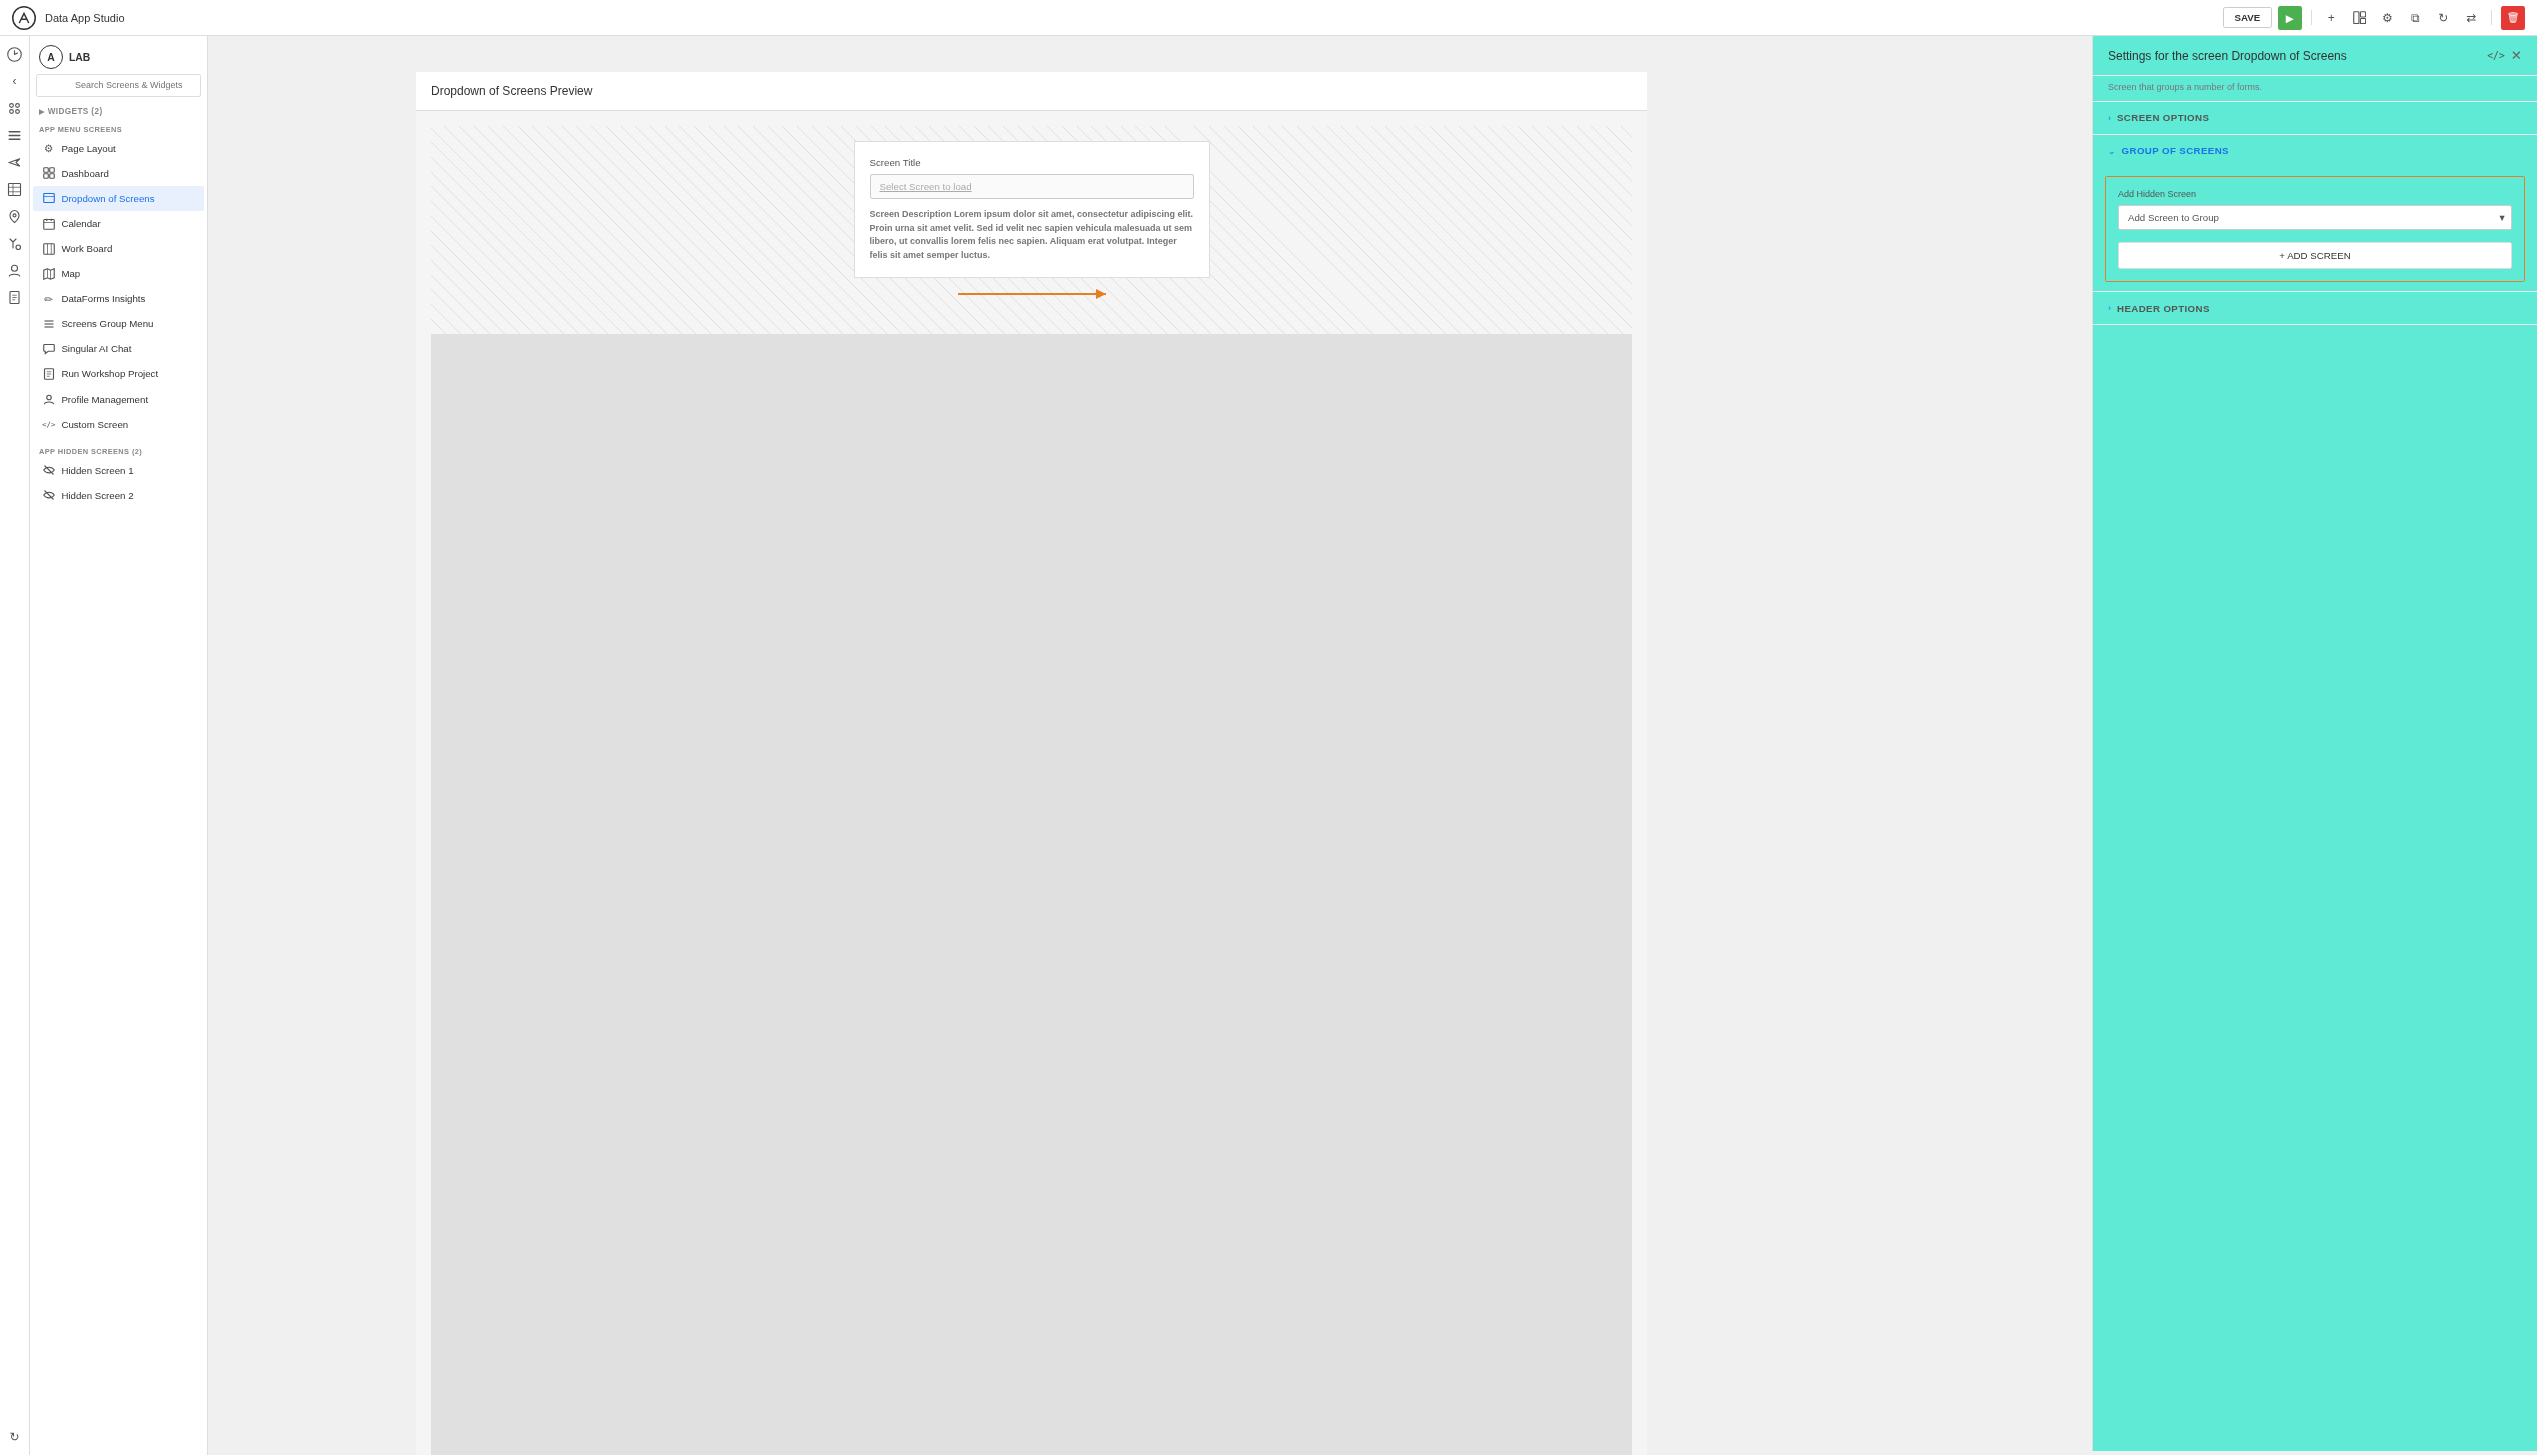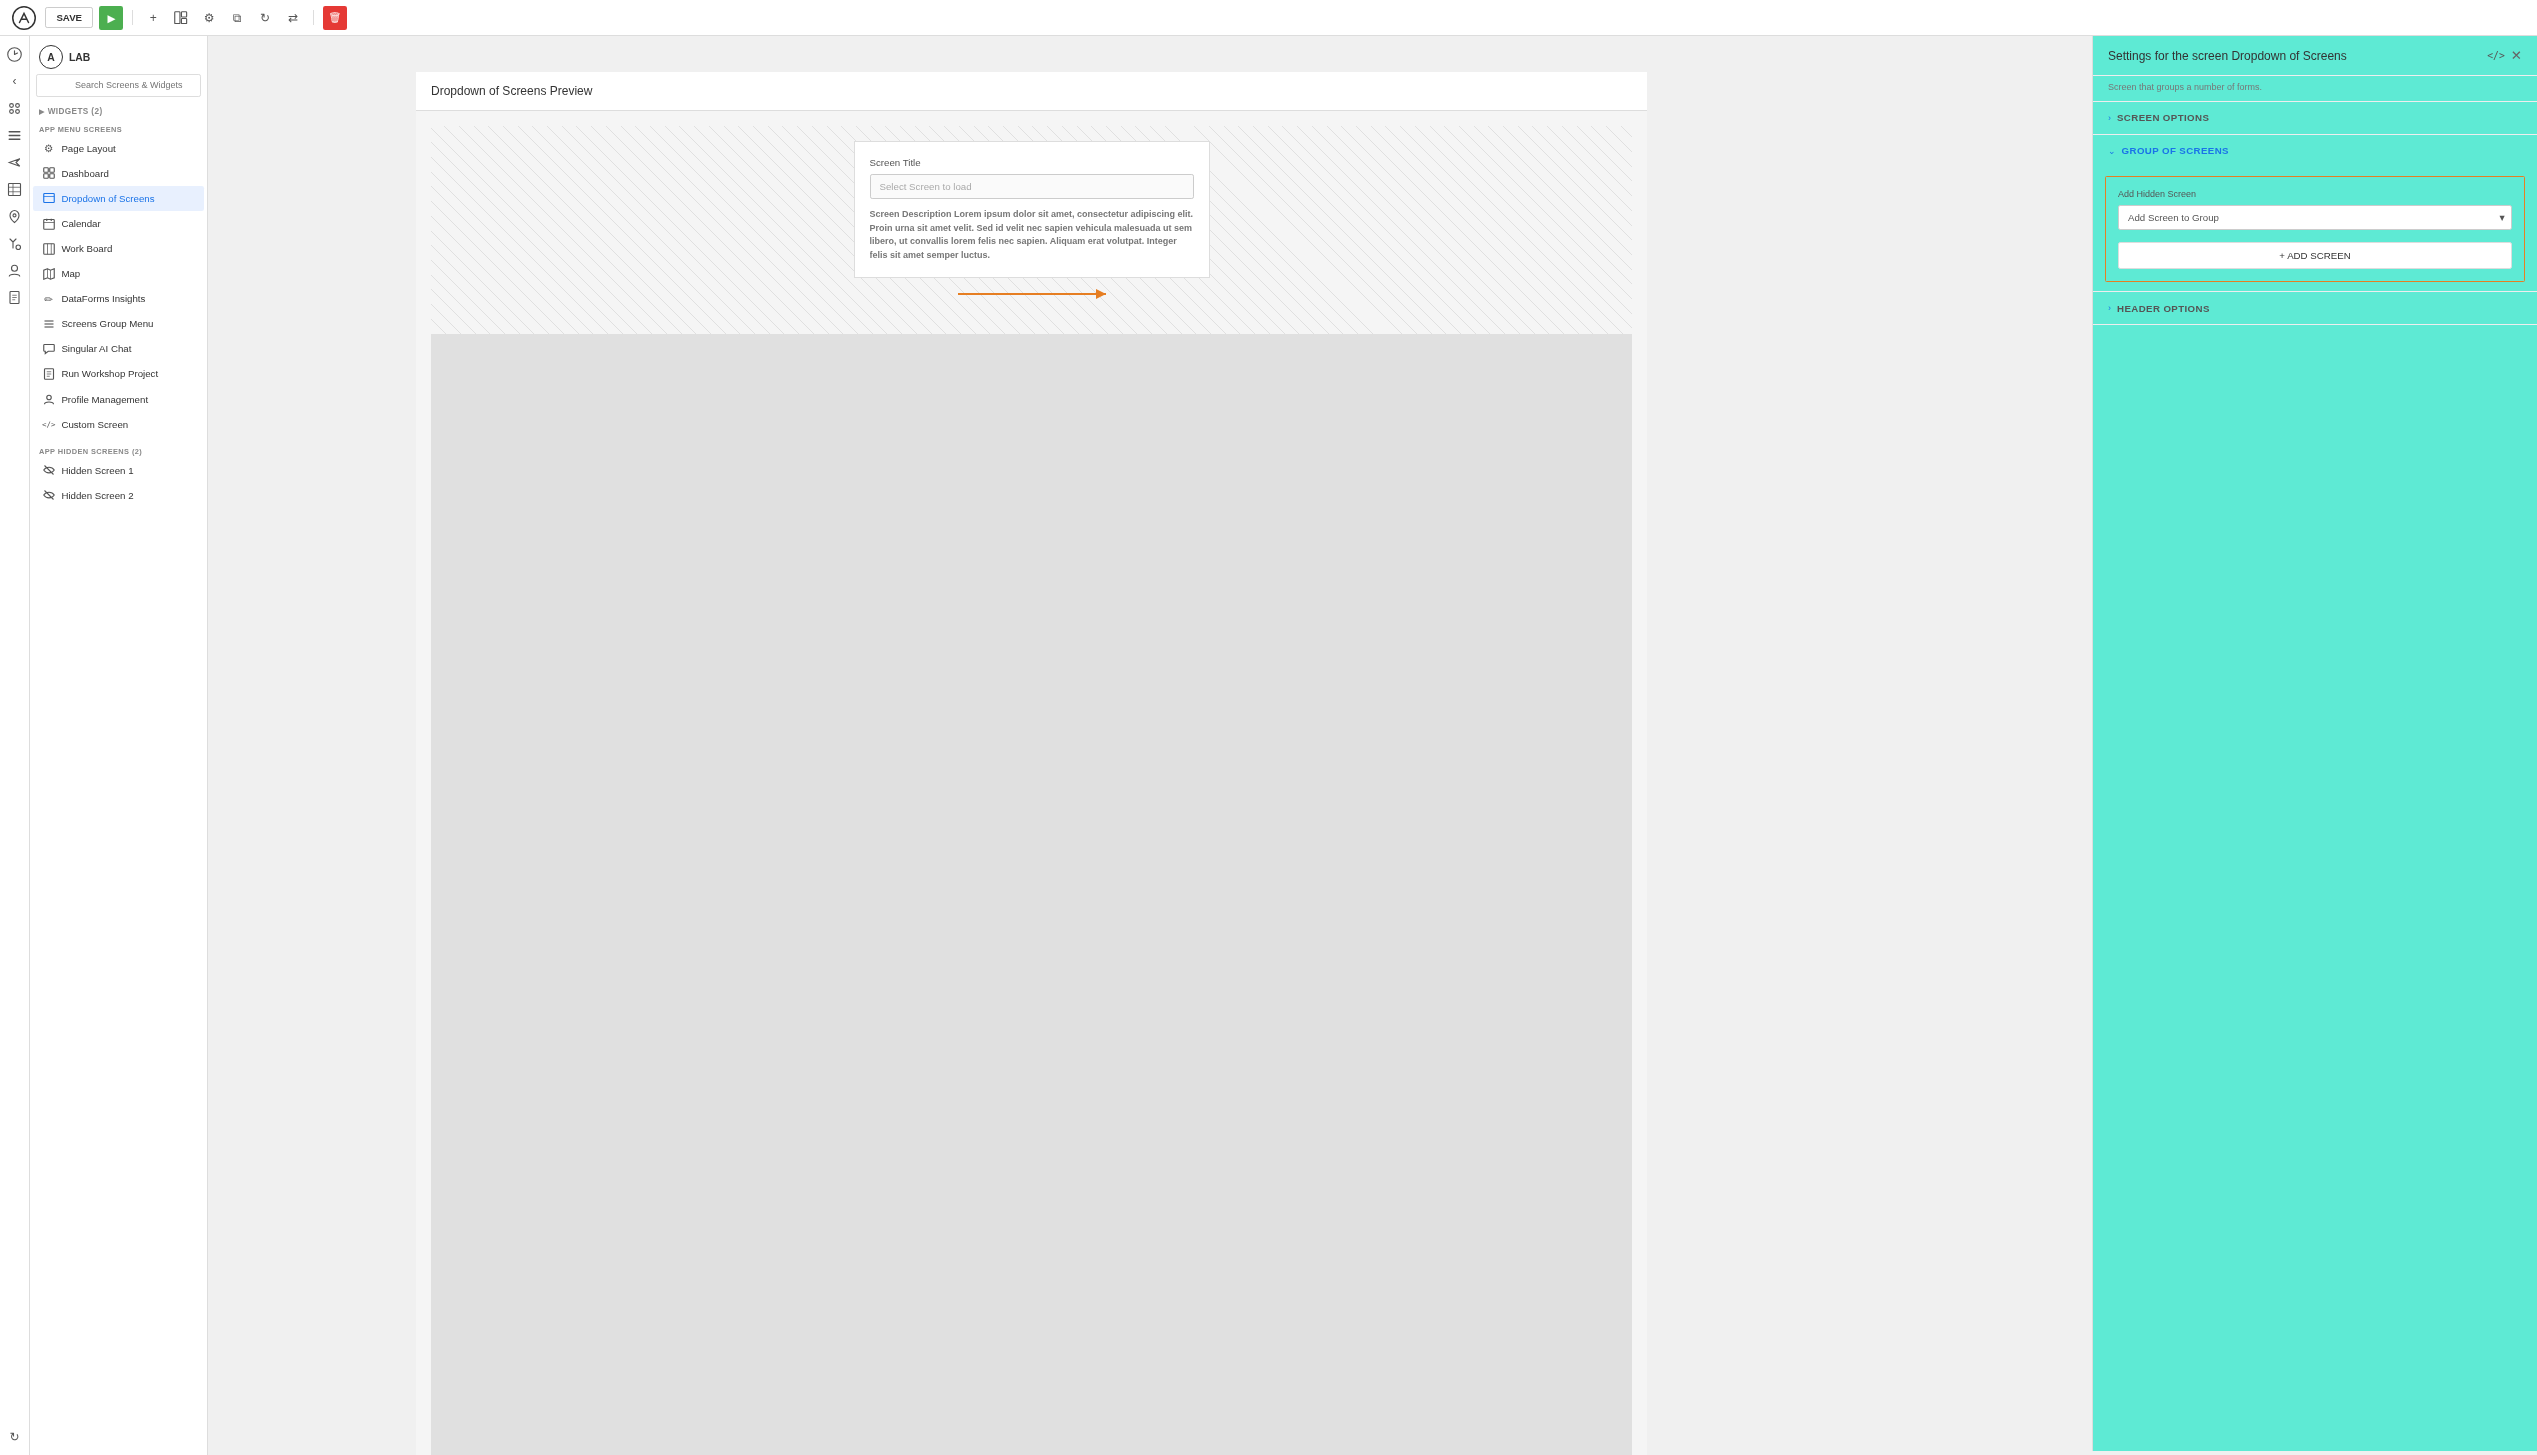--- a/index.html
+++ b/index.html
@@ -90,20 +90,21 @@
     }
     .preview-body {
       flex: 1; padding: 15px; display: flex; flex-direction: column; align-items: center;
       background: #f5f5f5;
     }
     .preview-card-title { font-size: 9.7px; color: #555; margin-bottom: 6px; }
     .preview-select-placeholder {
       border: 0.7px solid #ccc; border-radius: 2.2px; padding: 6px 9px;
       color: #aaa; font-size: 9.7px; width: 100%; margin-bottom: 9px;
       background: #fafafa;
+      text-decoration: underline;
     }
     .preview-description { font-size: 9px; color: #777; line-height: 1.5; font-weight: bold; }
     .preview-arrow-area {
       display: flex; align-items: center; justify-content: center;
       padding: 15px 0; width: 100%;
     }
     .arrow-line {
       width: 148px; height: 2.2px; background: #e67e22; position: relative;
     }
     .arrow-line::after {
@@ -174,20 +175,21 @@
 </head>
 <body>
 
 <div class="topbar">
   <div class="topbar-logo">
     <svg viewBox="0 0 32 32" width="24" height="24">
       <circle cx="16" cy="16" r="15" fill="none" stroke="#333" stroke-width="2"></circle>
       <path d="M10 22 L16 10 L22 22 M12.5 17.5 h7" stroke="#333" stroke-width="2" fill="none" stroke-linecap="round"></path>
     </svg>
   </div>
+  <span class="topbar-title">Data App Studio</span>
   <div class="topbar-actions">
     <button class="btn-save">SAVE</button>
     <button class="btn-play">▶</button>
     <div class="topbar-divider"></div>
     <button class="topbar-icon-btn">+</button>
     <button class="topbar-icon-btn">
       <svg width="13.4" height="13.4" viewBox="0 0 18 18" fill="none">
         <rect x="1" y="1" width="7" height="16" rx="1" stroke="#555" stroke-width="1.5"></rect>
         <rect x="10" y="1" width="7" height="7" rx="1" stroke="#555" stroke-width="1.5"></rect>
         <rect x="10" y="10" width="7" height="7" rx="1" stroke="#555" stroke-width="1.5"></rect>

